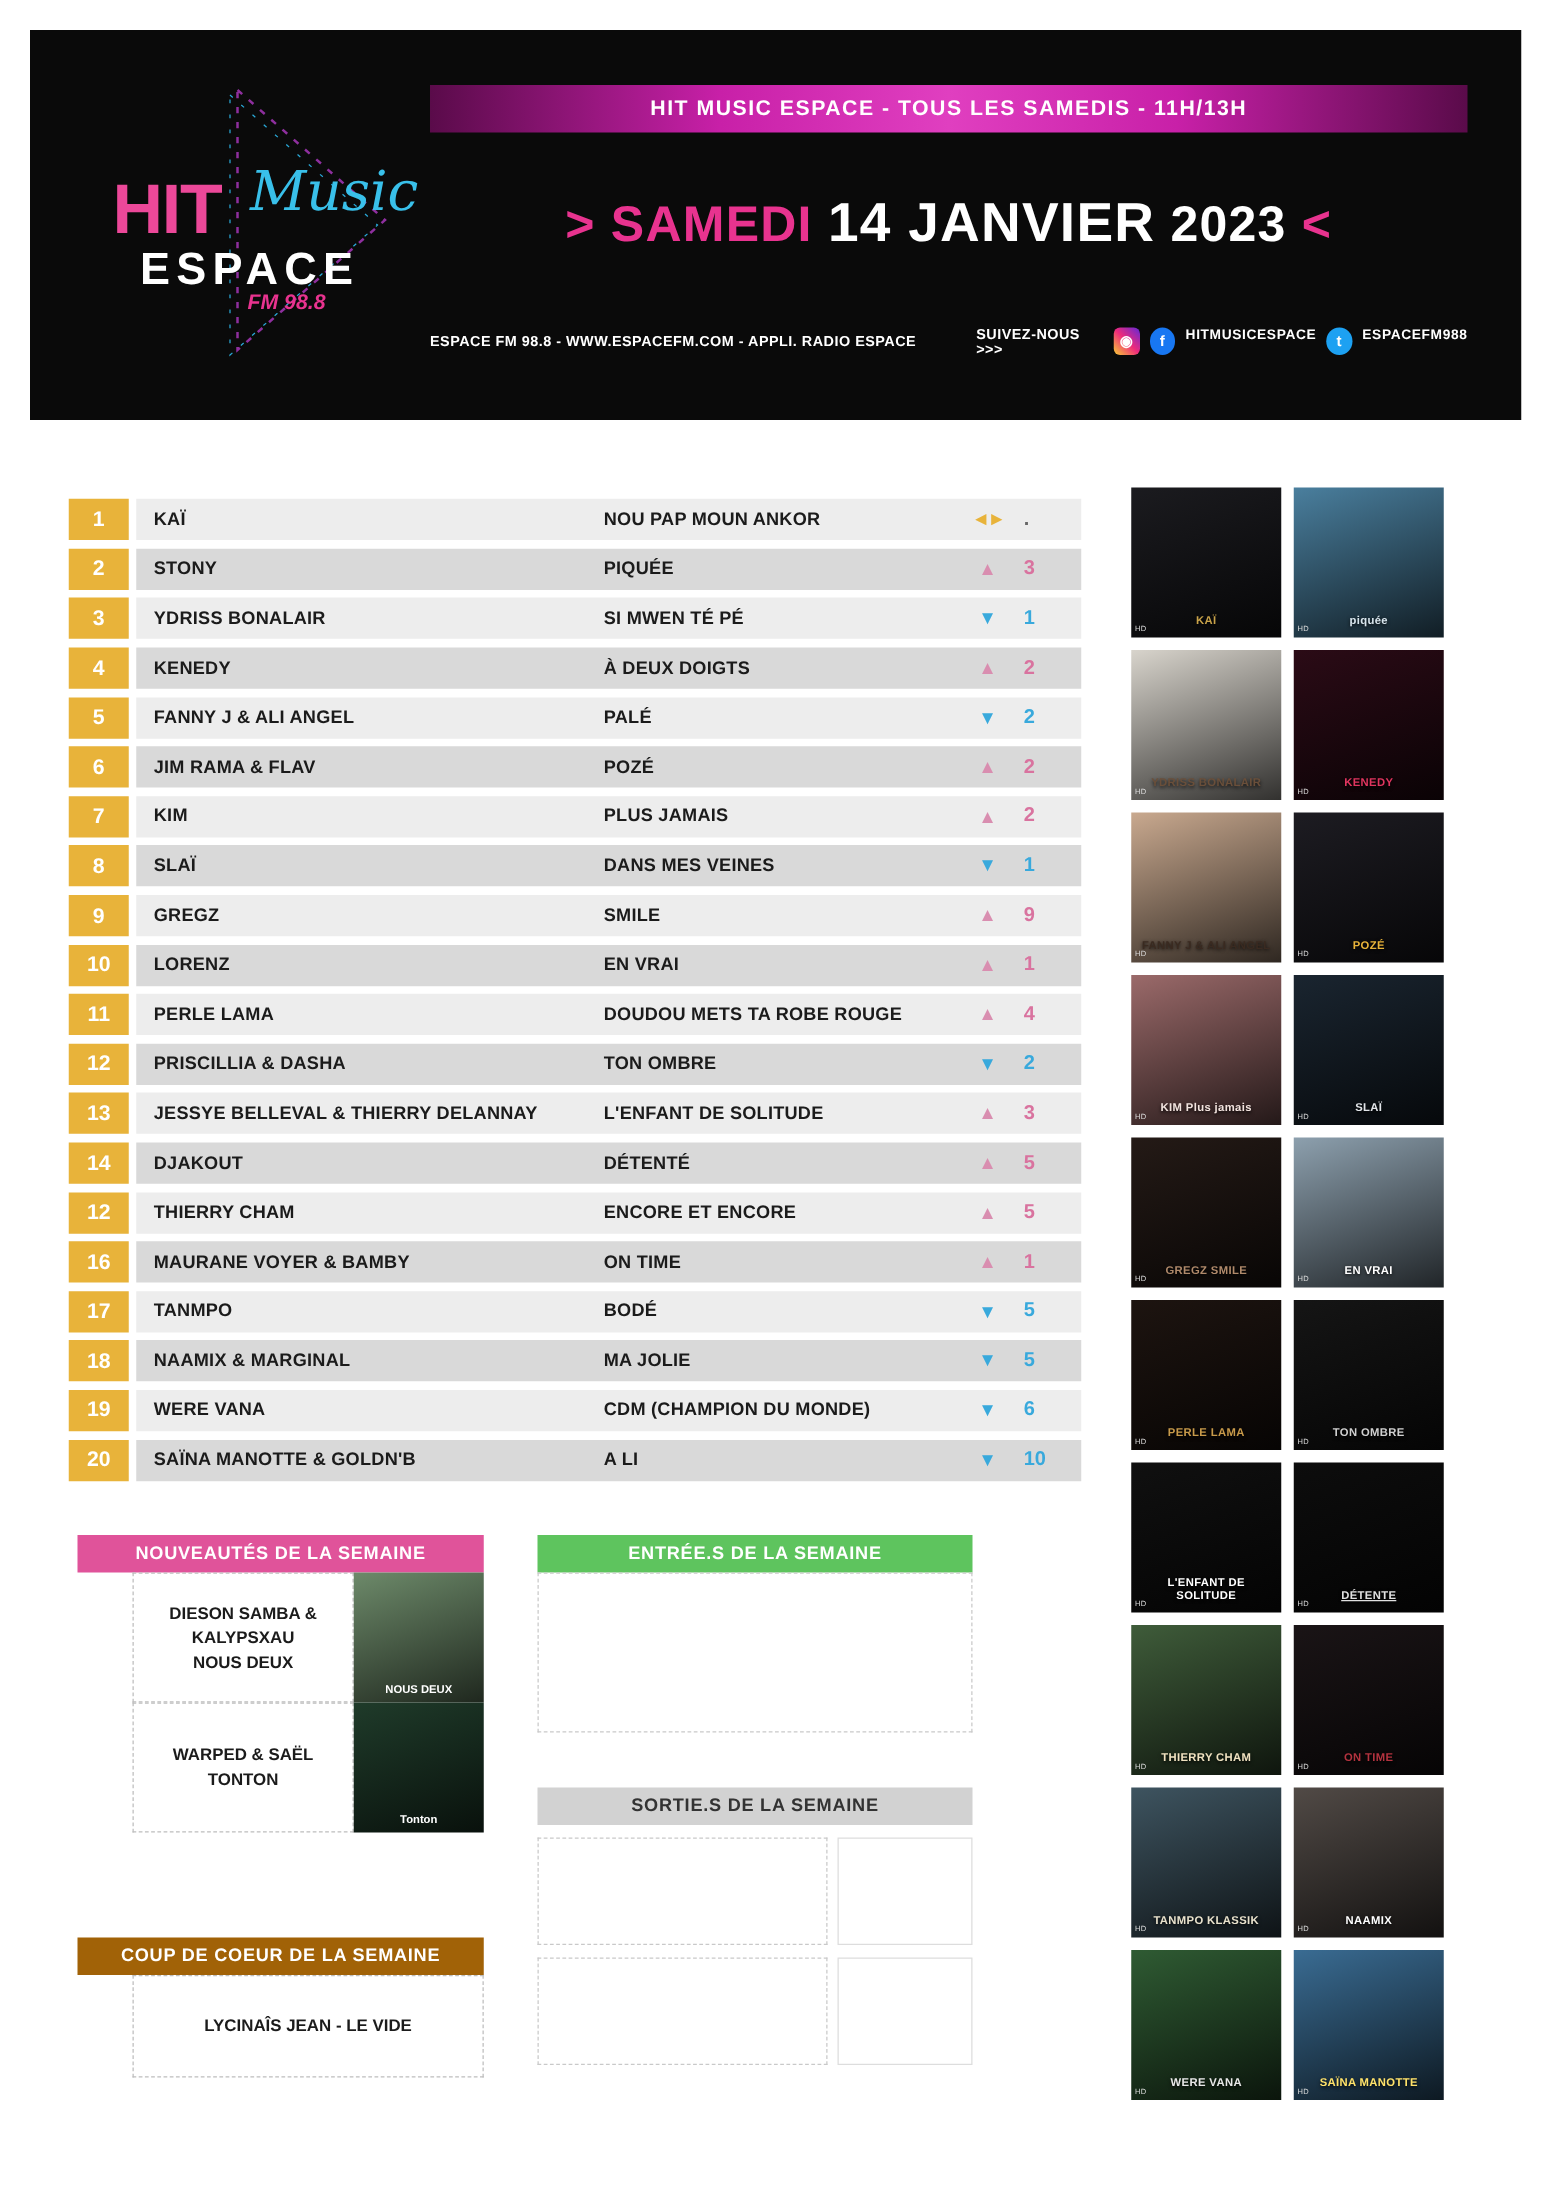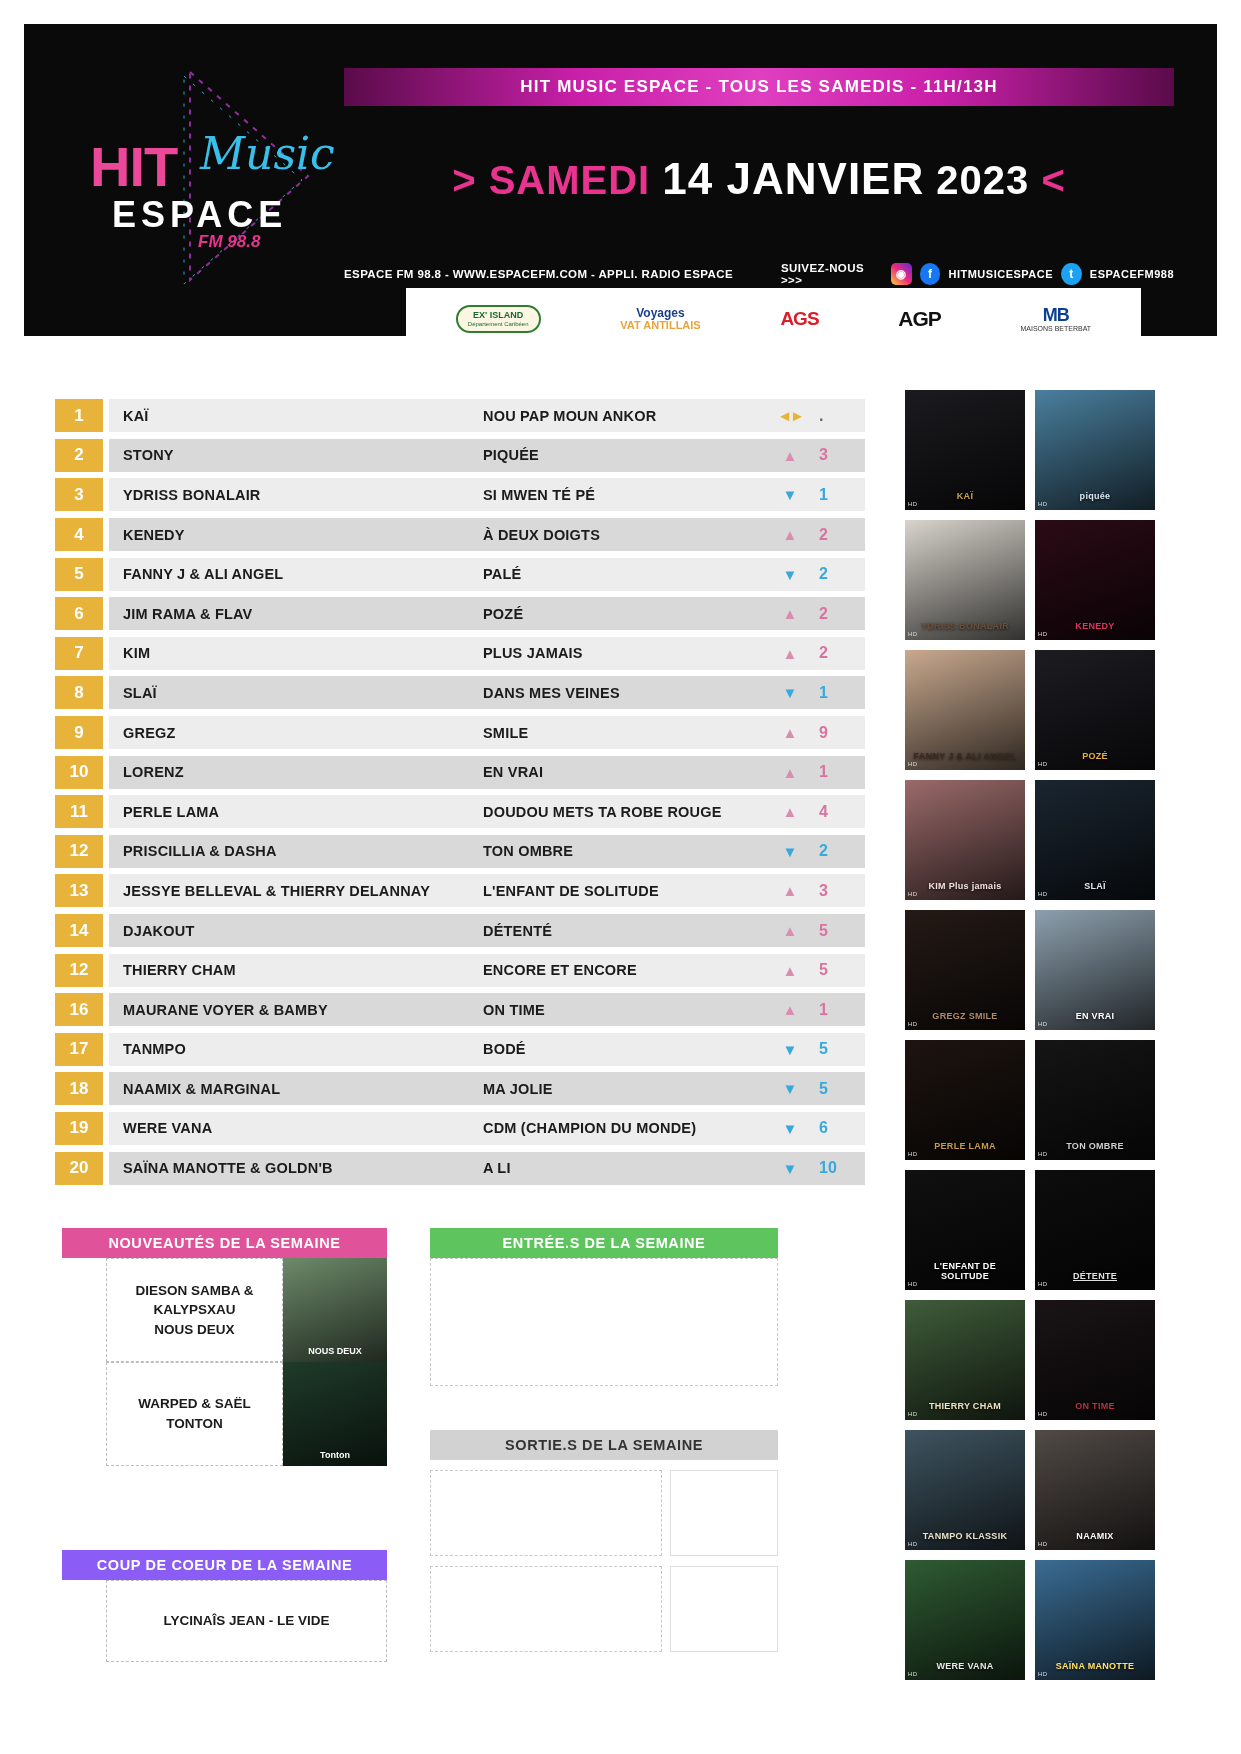--- a/index.html
+++ b/index.html
@@ -31,21 +31,21 @@
   }
   .hdr-date .pink { color:#e8338f; }
   .hdr-date .big { font-size:44px;margin-top:21px; }
   .hdr-date .yr { color:#ffffff; }
   .hdr-info {
     position:absolute; left:320px; top:238px; width:830px;
     display:flex; align-items:center; justify-content:space-between;
     color:#fff; font-size:11.5px; letter-spacing:.4px; font-weight:bold;
   }
   .hdr-info .left { flex:0 0 auto; }
-  .hdr-info .right { display:flex; align-items:center; gap:8px;margin-left:48px; }
+  .hdr-info .right { display:flex; gap:8px;margin-left:48px; }
   .soc {
     width:22px; height:22px; border-radius:5px; display:inline-flex;
     align-items:center; justify-content:center; font-size:12px; color:#fff; font-weight:bold;
   }
   .soc.ig { background:linear-gradient(45deg,#f9ce34,#ee2a7b,#6228d7); }
   .soc.fb { background:#1877f2; border-radius:50%; }
   .soc.tw { background:#1da1f2; border-radius:50%; }
   .hdr-handle { font-size:11px; letter-spacing:.5px; }
 
   .sponsors {
@@ -182,40 +182,20 @@
     <div class="right">
       <span>SUIVEZ-NOUS &gt;&gt;&gt;</span>
       <span class="soc ig">◉</span>
       <span class="soc fb">f</span>
       <span class="hdr-handle">HITMUSICESPACE</span>
       <span class="soc tw">t</span>
       <span class="hdr-handle">ESPACEFM988</span>
     </div>
   </div>
 
-  <div class="sponsors">
-    <div class="sp sp-exisland">
-      <div>EX' ISLAND</div>
-      <div style="font-size:6px;font-weight:normal">Département Caribéen</div>
-    </div>
-    <div class="sp sp-vat">
-      <div>Voyages</div>
-      <div class="sub">VAT ANTILLAIS</div>
-    </div>
-    <div class="sp sp-ags">
-      <span>AGS</span>
-    </div>
-    <div class="sp sp-agp">
-      <span>AGP</span>
-    </div>
-    <div class="sp sp-mb">
-      <div>MB</div>
-      <div class="sub">MAISONS BETERBAT</div>
-    </div>
-  </div>
 </div>
 
 <div class="chart" id="chart-list">
     <div class="row">
       <div class="rank" style="background:#e8b33a">1</div>
       <div class="rbody" style="background:#ededed">
         <div class="artist">KAÏ</div>
         <div class="title">NOU PAP MOUN ANKOR</div>
         <div class="arrow same">◄►</div>
         <div class="delta same">.</div>
@@ -495,21 +475,21 @@
           <div>TONTON</div>
         </div>
         <div class="item-cov" style="background: linear-gradient(160deg, rgb(31, 59, 42) 0%, rgb(0, 0, 0) 140%);">
           <span>Tonton</span>
         </div>
       </div>
     </div>
 </div>
 
 <div class="box-coup">
-  <div class="panel-title" style="background:#8b5cf6">COUP DE COEUR DE LA SEMAINE</div>
+  <div class="panel-title" style="background:#a16207">COUP DE COEUR DE LA SEMAINE</div>
   <div id="coup-items">
       <div class="item-row">
         <div class="item-txt dash">
           <div>LYCINAÎS JEAN - LE VIDE</div>
           <div></div>
         </div>
       </div>
     </div>
 </div>
 

